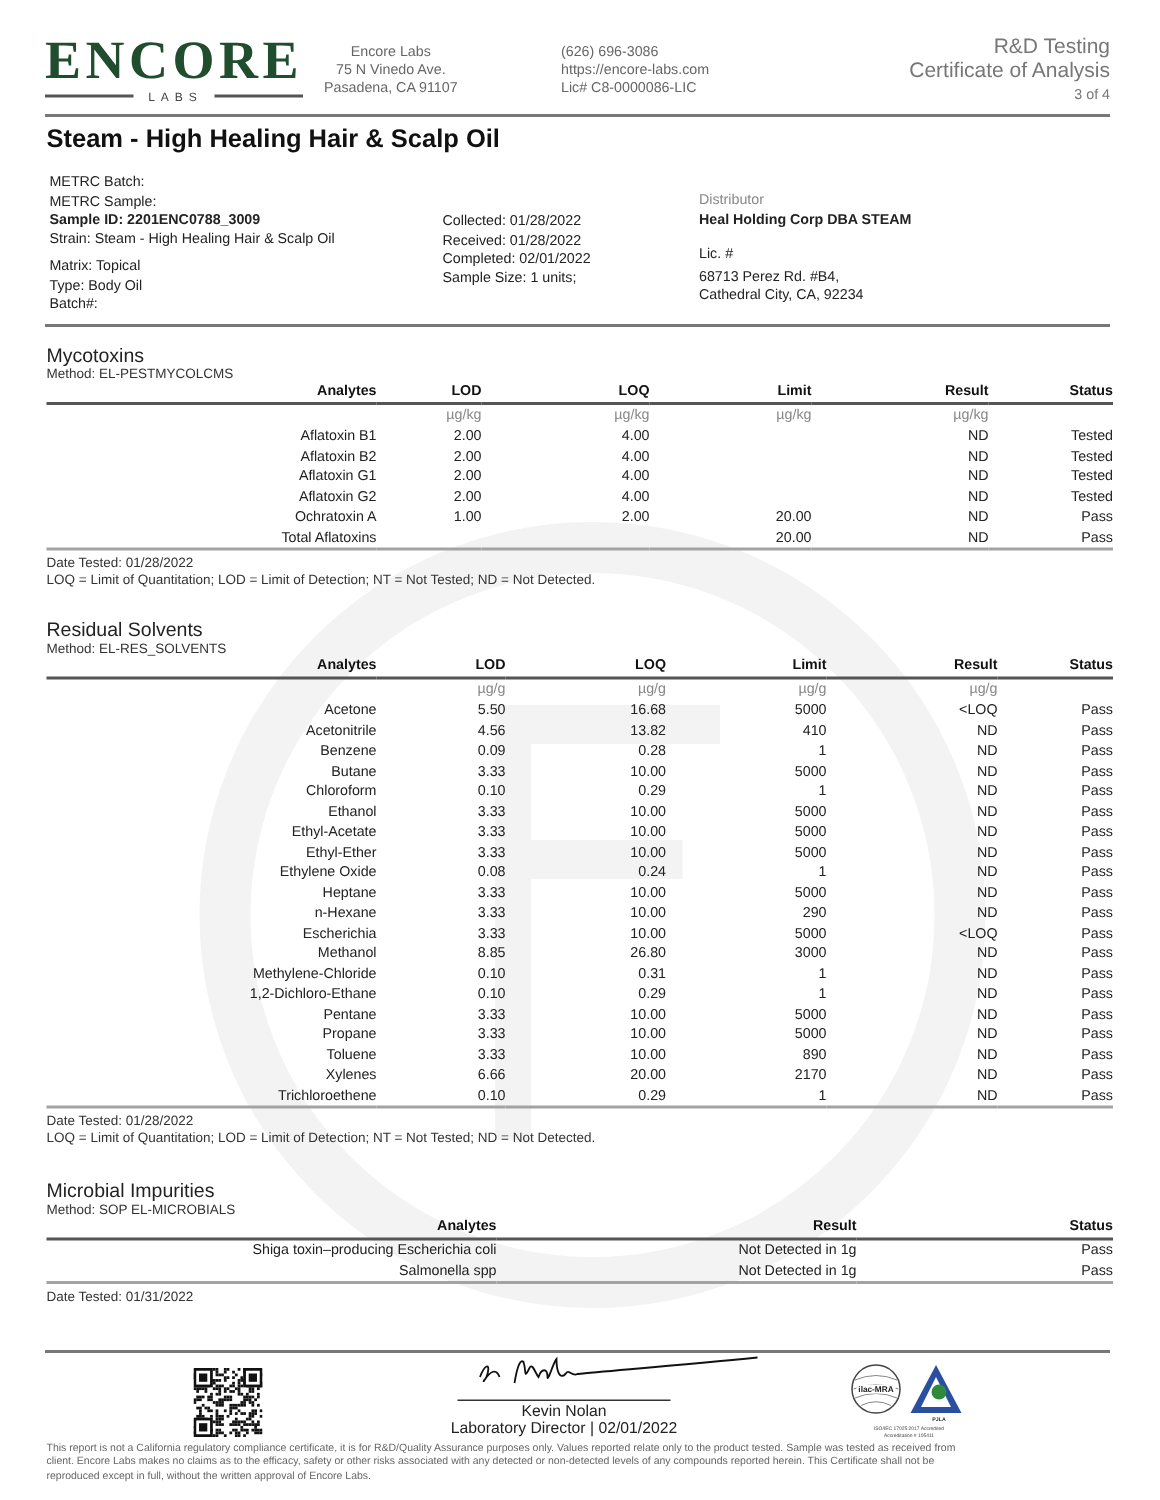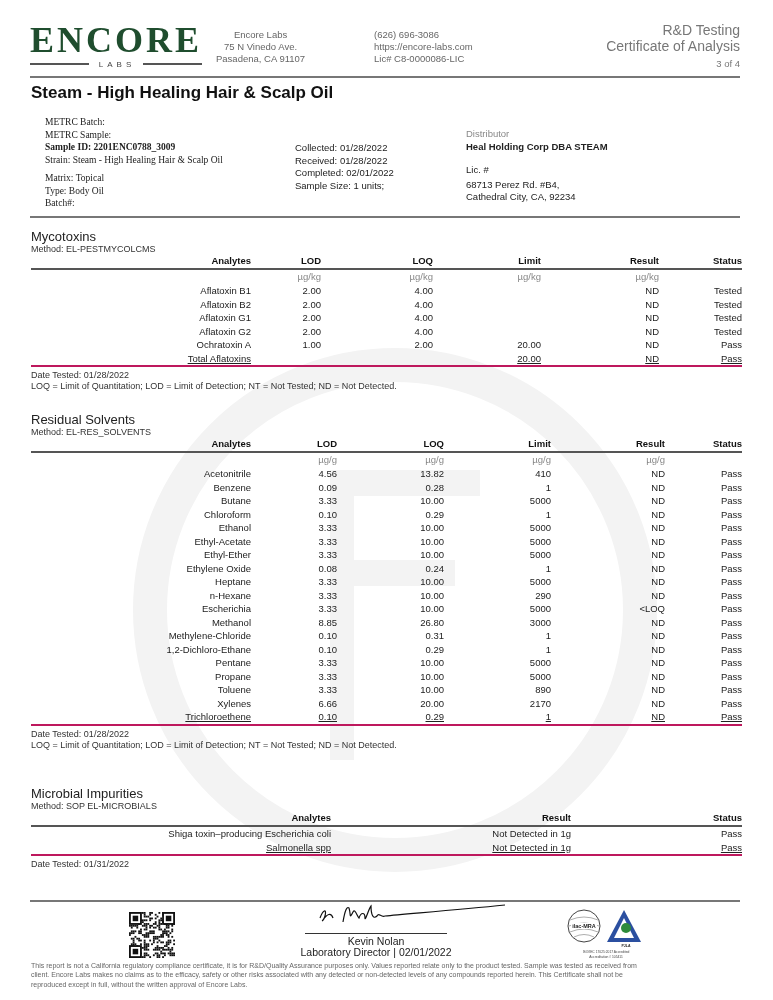--- a/index.html
+++ b/index.html
@@ -16,33 +16,33 @@
   .lab-contact { position: absolute; left: 326px; top: 29px; font-size: 9.5px; line-height: 12px; color: #666; margin-left: 48px; }
   .doc-type { position: absolute; right: 33px; top: 22px; text-align: right; color: #777; font-size: 14px; line-height: 16px; }
   .page-num { position: absolute; right: 33px; top: 58px; font-size: 9.5px; color: #777; }
   .rule-thick { position: absolute; left: 30px; width: 710px; height: 2px; background: #777; }
 
   .product-title { position: absolute; left: 31px; top: 83px; font-size: 17px; font-weight: bold; color: #111; }
 
   .info { position: absolute; top: 116px; font-size: 9.5px; line-height: 12.5px; color: #222; }
   .info .bold { font-weight: bold; }
   .info .muted { color: #888; }
-  .info-col1 { left: 45px; font-family: Liberation Serif, serif; }
+  .info-col1 { left: 33px; }
   .info-col2 { left: 295px; top: 142px; }
   .info-col3 { left: 466px; top: 128px; }
 
   .section { position: absolute; left: 31px; width: 711px; }
   .sec-title { font-size: 13px; color: #222; line-height: 15px; }
   .sec-method { font-size: 9px; color: #333; line-height: 11px; }
   table { width: 711px; border-collapse: collapse; font-size: 9.5px; }
   th { font-weight: bold; text-align: right; padding: 0 0 1px 0; line-height: 12px; color: #111; border-bottom: 2px solid #555; }
   th.left, td.left { text-align: right; }
   td { text-align: right; line-height: 13.5px; padding: 0; color: #222; }
   tr.units td { color: #888; line-height: 14px; }
-  tbody tr:last-child td { border-bottom: 2px solid #be185d; text-decoration: underline; }
+  tbody tr:last-child td { border-bottom: 2px solid #a3a3a3; }
   .sec-foot { font-size: 9px; color: #333; line-height: 11px; margin-top: 3px; }
 
   .footer-rule { top: 900px; }
   .qr { position: absolute; left: 129px; top: 912px; width: 46px; height: 46px; }
   .signature { position: absolute; left: 315px; top: 900px; width: 200px; height: 30px; }
   .sig-line { position: absolute; left: 305px; top: 933px; width: 142px; height: 1px; background: #333; }
   .sig-name { position: absolute; left: 276px; top: 935px; width: 200px; text-align: center; font-size: 10.5px; line-height: 12px; color: #222; }
   .sig-title { position: absolute; left: 276px; top: 946px; width: 200px; text-align: center; font-size: 10.5px; line-height: 12px; color: #222; }
   .accred { position: absolute; left: 566px; top: 908px; width: 80px; height: 52px; }
   .disclaimer { position: absolute; left: 31px; top: 961px; width: 620px; font-size: 7px; line-height: 9.3px; color: #666; }
@@ -221,20 +221,28 @@
           </tr>
         </thead>
       <tbody id="solv-body">
           <tr class="units">
             <td class="left"></td>
             <td>µg/g</td>
             <td>µg/g</td>
             <td>µg/g</td>
             <td>µg/g</td>
             <td></td>
+          </tr>
+          <tr>
+            <td class="left">Acetone</td>
+            <td>5.50</td>
+            <td>16.68</td>
+            <td>5000</td>
+            <td>&lt;LOQ</td>
+            <td>Pass</td>
           </tr>
           <tr>
             <td class="left">Acetonitrile</td>
             <td>4.56</td>
             <td>13.82</td>
             <td>410</td>
             <td>ND</td>
             <td>Pass</td>
           </tr>
           <tr>

